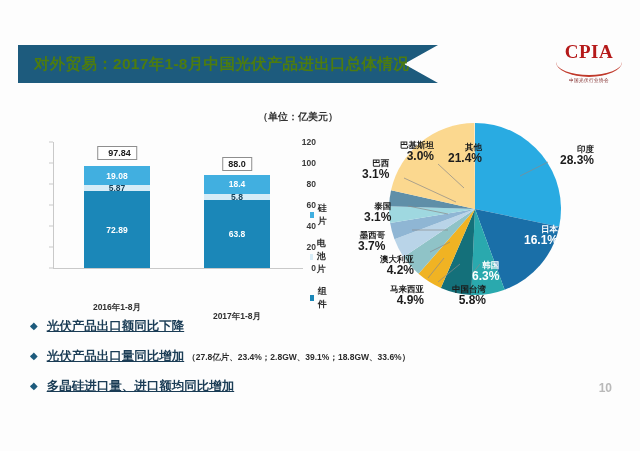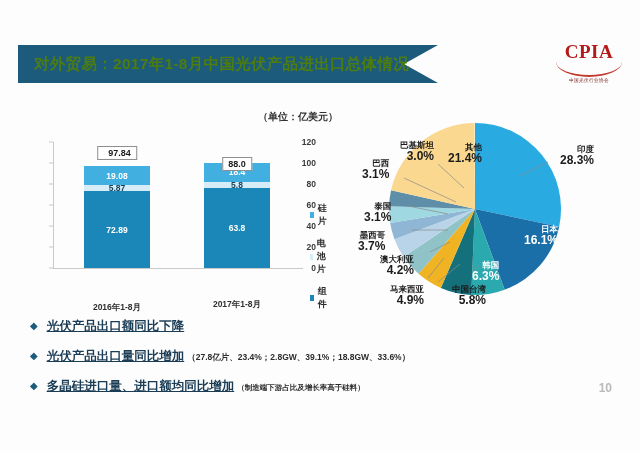--- a/index.html
+++ b/index.html
@@ -168,21 +168,21 @@
           <div class="total-box" style="bottom: 107.732px; padding-left: 10px;">97.84</div>
           <div class="xlabel">2016年1-8月</div>
         </div>
         <div class="bar-group" style="left: 150px;">
           <div class="seg" style="height: 19.32px; background: rgb(65, 175, 224);">
             <span>18.4</span>
           </div>
           <div class="seg light" style="height: 6.09px; background: rgb(214, 236, 247);">
             <span>5.8</span>
           </div>
-          <div class="seg" style="height: 80px; background: rgb(27, 135, 184);">
+          <div class="seg" style="height: 68px; background: rgb(27, 135, 184);">
             <span>63.8</span>
           </div>
           <div class="total-box" style="bottom: 97.4px;">88.0</div>
           <div class="xlabel">2017年1-8月</div>
         </div>
       </div>
     <div class="bc-legend" id="bc-legend">
         <div class="lg-item">
           <div class="lg-swatch" style="background: rgb(65, 175, 224);"></div>
           <div class="lg-label">硅片</div>
@@ -275,18 +275,17 @@
         <span class="b-main">光伏产品出口额同比下降</span>
       </div>
       <div class="bullet">
         <span class="dia">◆</span>
         <span class="b-main">光伏产品出口量同比增加</span>
         <span class="b-sub">（27.8亿片、23.4%；2.8GW、39.1%；18.8GW、33.6%）</span>
       </div>
       <div class="bullet">
         <span class="dia">◆</span>
         <span class="b-main">多晶硅进口量、进口额均同比增加</span>
-        <span class="b-sub small">（制造端下游占比及增长率高于硅料）</span>
       </div>
     </div>
 
   <div class="page-num">10</div>
 </div>
 
 </body></html>

